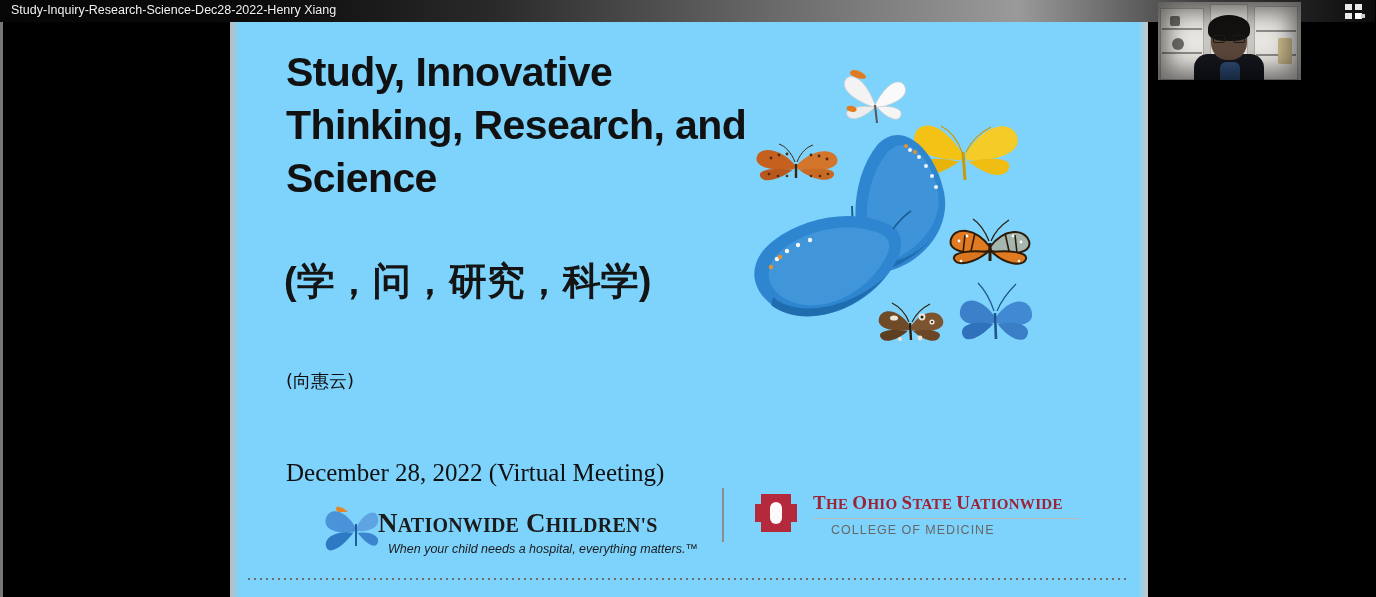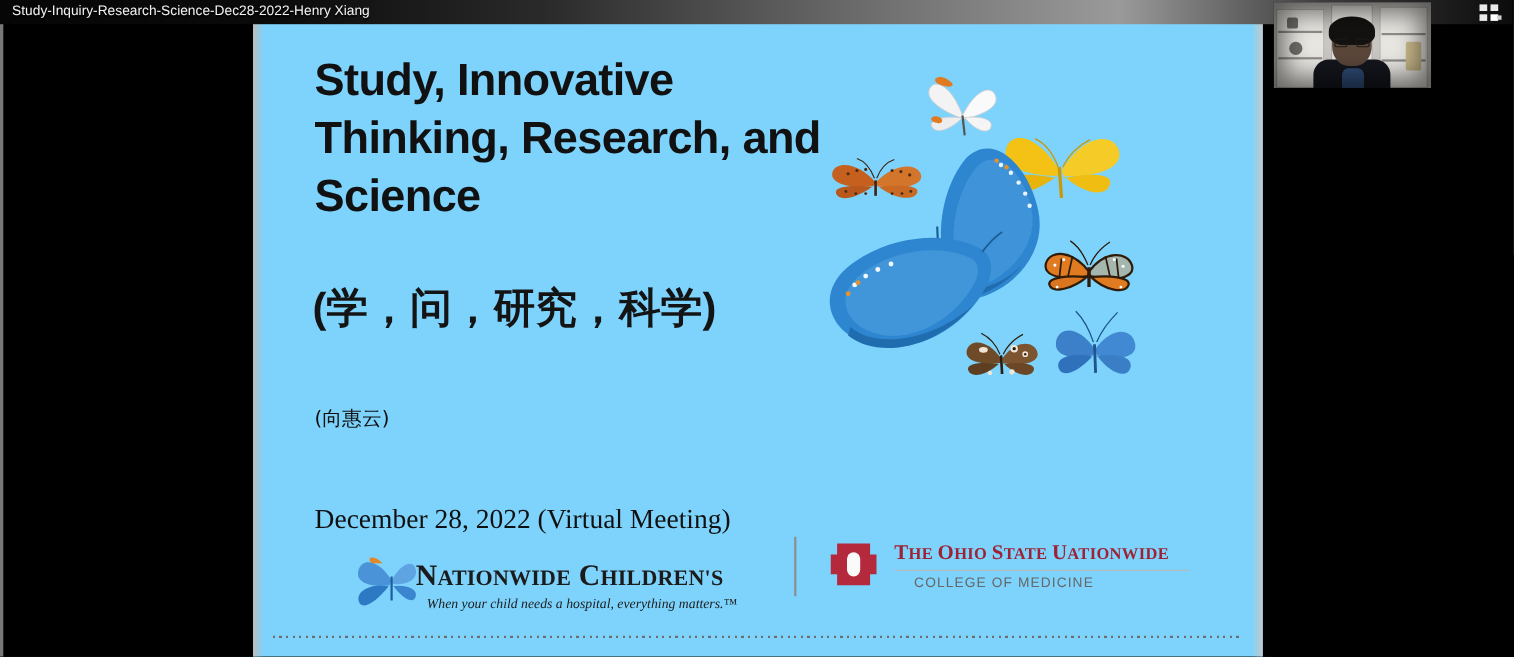--- a/index.html
+++ b/index.html
@@ -56,21 +56,21 @@
   #logo-row{ position:absolute; left:0; top:482px; width:918px; height:70px; }
   #nch-logo{ position:absolute; left:80px; top:16px; width:400px; height:62px; }
   #nch-wordmark{
     position:absolute; left:68px; top:10px;
     font-family:"Liberation Serif", serif; font-weight:bold; font-size:27px;
     color:#1b1b1b; letter-spacing:.2px; white-space:nowrap;
   }
   #nch-wordmark .sc{ font-size:20px; }
   #nch-tagline{
     position:absolute; left:78px; top:44px;
-    font-family:Liberation Serif, serif; font-style:italic; font-size:12.5px;
+    font-family:Liberation Sans, sans-serif; font-style:italic; font-size:12.5px;
     color:#1b1b1b; white-space:nowrap;text-align:right;
   }
   #nch-bfly{ position:absolute; left:8px; top:6px; width:72px; height:58px; }
 
   #logo-divider{ position:absolute; left:492px; top:6px; width:2px; height:54px; background:#8d8d8d; }
 
   #osu-logo{ position:absolute; left:525px; top:6px; width:330px; height:56px; }
   #osu-o{ position:absolute; left:0; top:2px; width:42px; height:46px; }
   #osu-name{
     position:absolute; left:58px; top:4px;

